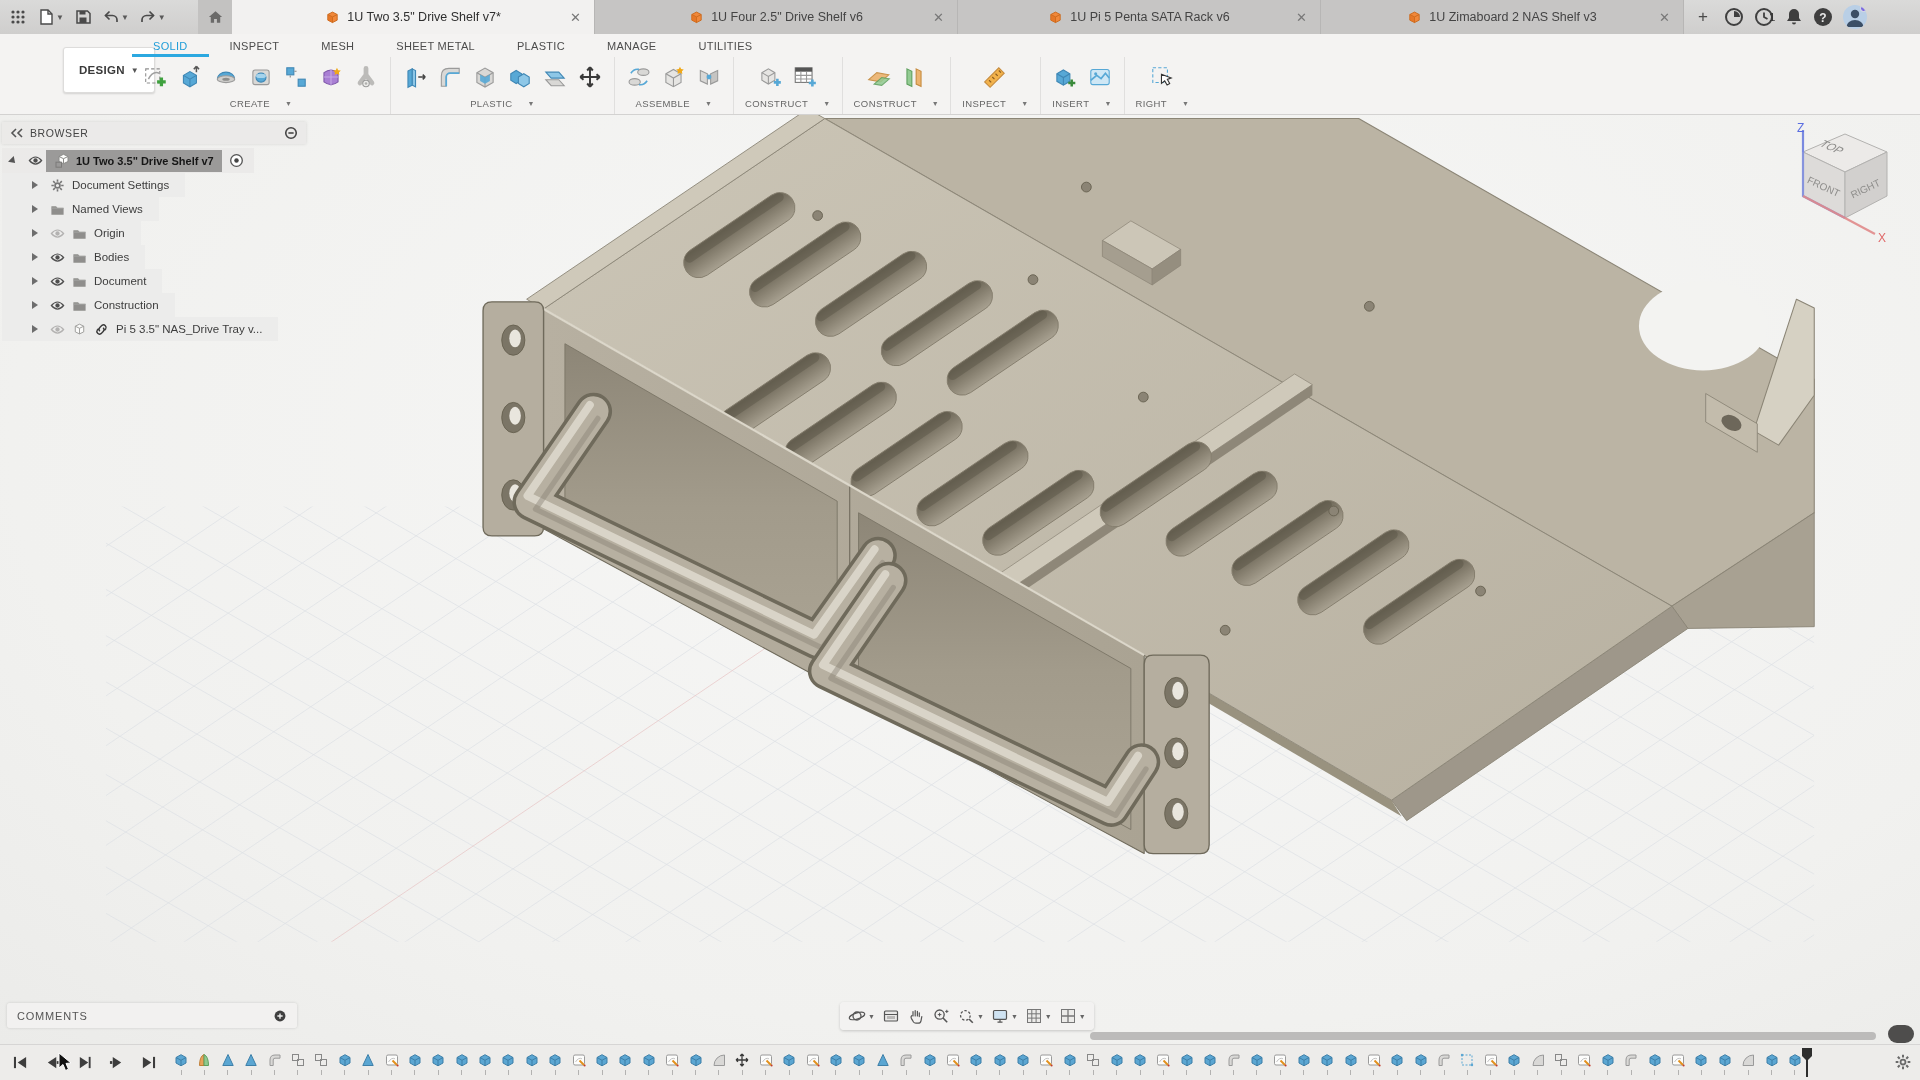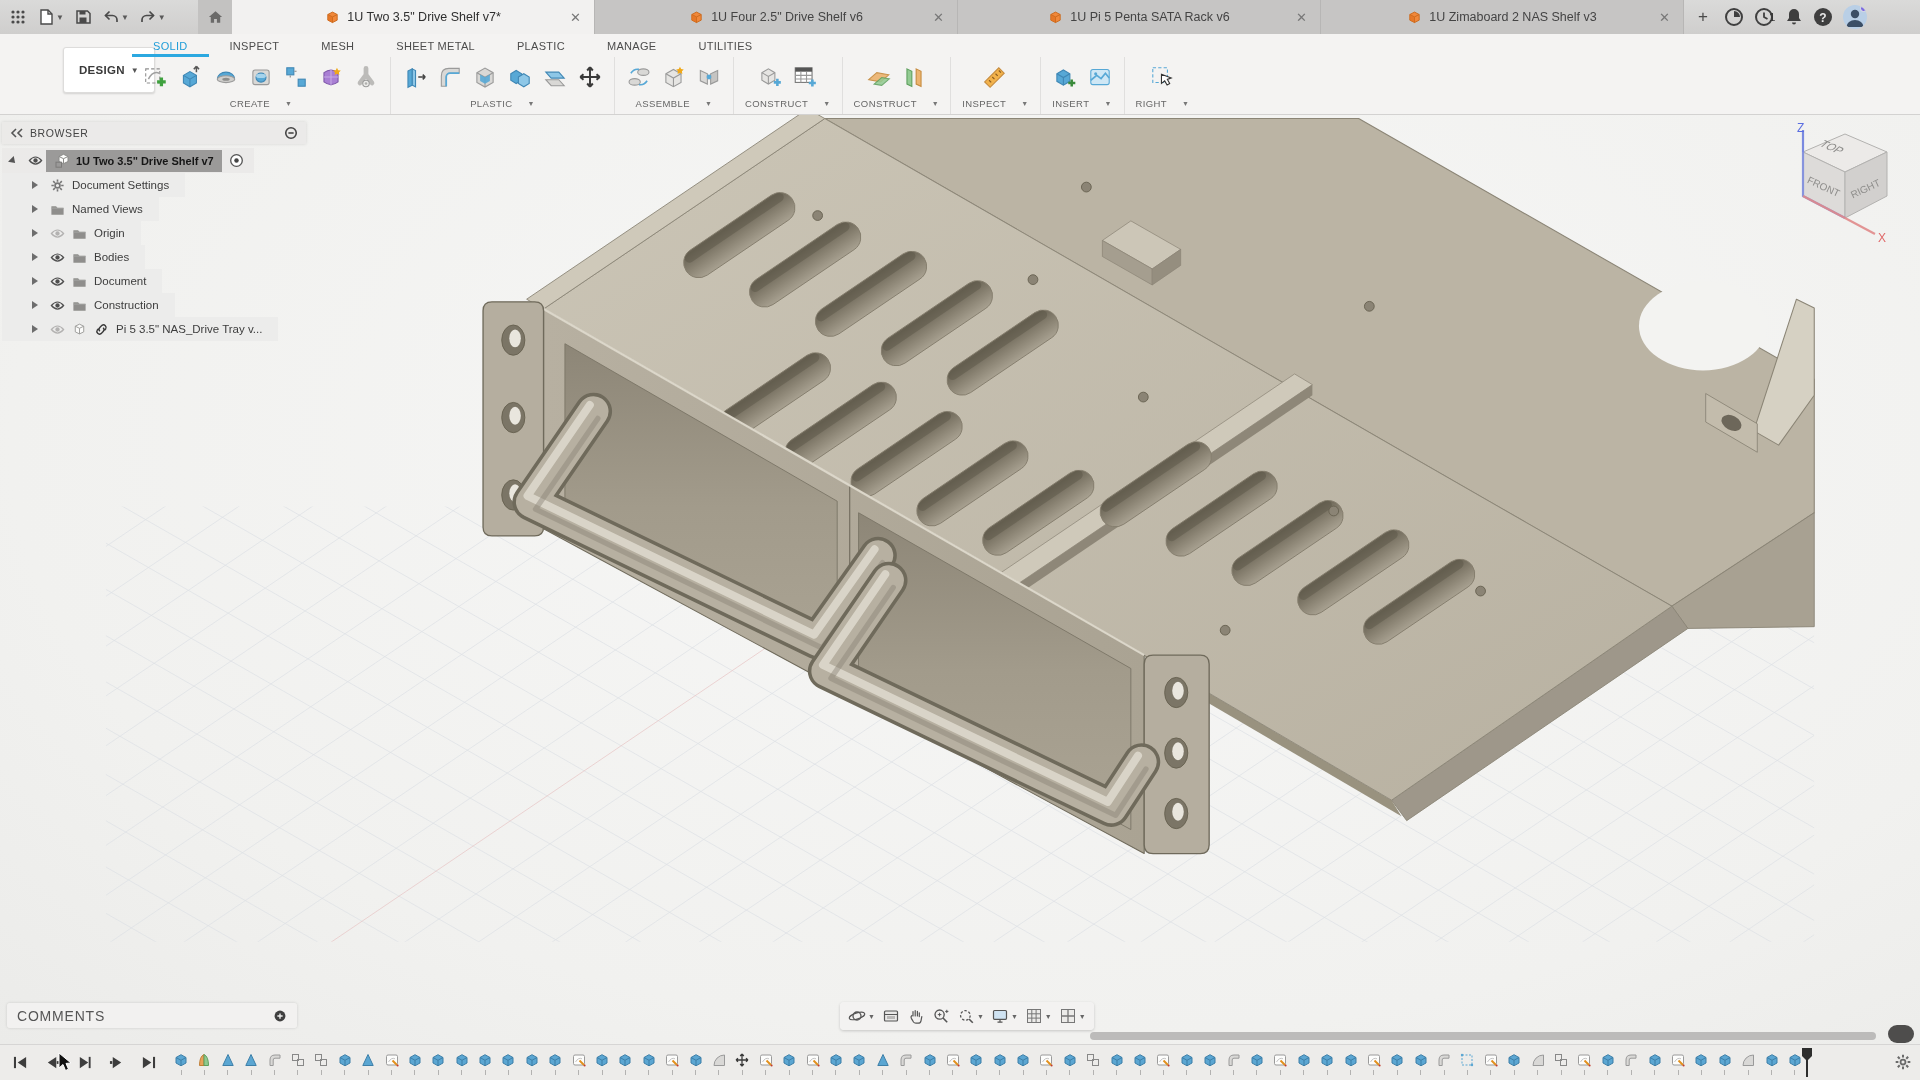--- a/index.html
+++ b/index.html
@@ -51,21 +51,21 @@
 .b-row{display:flex;align-items:center;height:24px;background:rgba(236,235,234,.92);width:max-content;padding-right:16px;}
 .b-ind{width:22px;display:flex;justify-content:center;}
 .b-cell{width:22px;display:flex;justify-content:center;align-items:center;}
 .tri{width:0;height:0;border-left:6px solid #6d6d6d;border-top:4.5px solid transparent;border-bottom:4.5px solid transparent;}
 .tri.open{transform:rotate(45deg);border-left-color:#555;}
 .b-label{margin-left:4px;}
 
 .viewcube{position:absolute;right:10px;top:5px;z-index:10;}
 
 .comments{position:absolute;left:7px;top:888px;width:290px;height:25px;background:rgba(241,240,239,.96);border-radius:3px;box-shadow:0 0 3px rgba(0,0,0,.15);display:flex;align-items:center;padding:0 10px;z-index:10;}
-.comments .lbl{font-size:14px;letter-spacing:.8px;color:#555;}
+.comments .lbl{font-size:11px;letter-spacing:.8px;color:#555;}
 .comments .sp{flex:1;}
 
 .navbar{position:absolute;left:840px;top:887px;height:28px;background:rgba(243,242,241,.97);border-radius:4px;box-shadow:0 1px 3px rgba(0,0,0,.18);display:flex;align-items:center;padding:0 8px;gap:7px;z-index:10;}
 .nav-item{display:flex;align-items:center;gap:2px;}
 .nav-item .caret{font-size:7px;color:#666;}
 
 .hscroll{position:absolute;left:1090px;top:917px;width:786px;height:8px;border-radius:4px;background:#bcbbba;z-index:10;}
 .corner-nub{position:absolute;left:1888px;top:910px;width:26px;height:18px;border-radius:9px;background:#4e4d4c;z-index:10;}
 
 .timeline{position:absolute;left:0;top:1044px;width:1920px;height:36px;background:#edecea;border-top:1px solid #d6d5d4;display:flex;align-items:center;z-index:40;}

